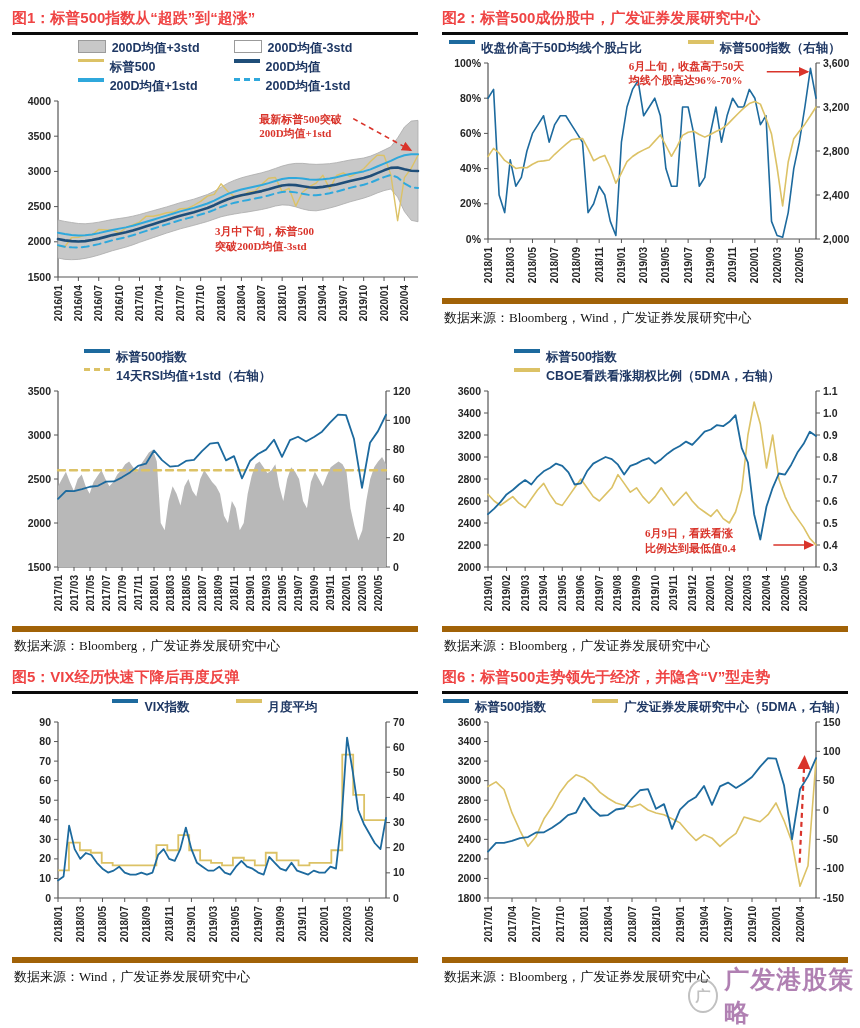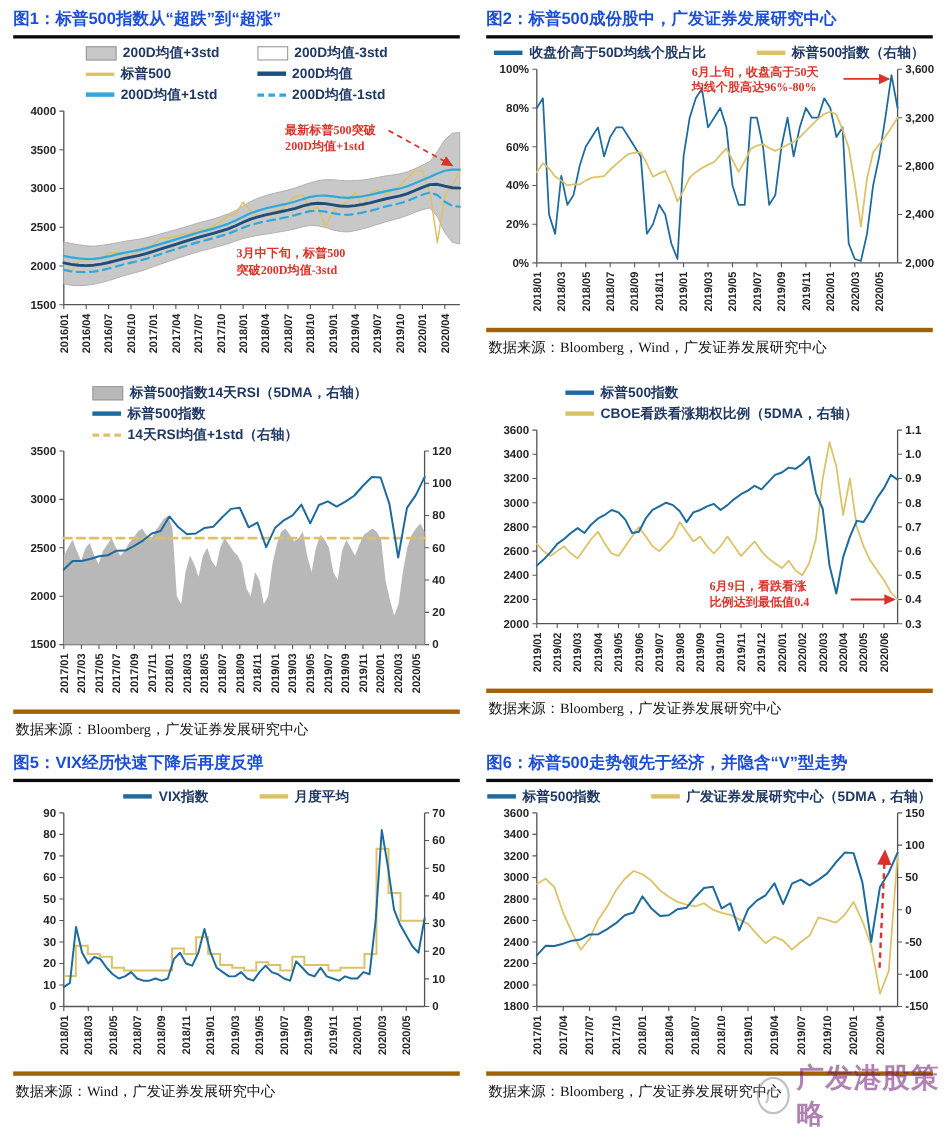--- a/index.html
+++ b/index.html
@@ -1,33 +1,33 @@
 <!DOCTYPE html>
 <html><head>
 <meta charset="utf-8">
 <style>
   html,body{margin:0;padding:0;background:#fff;}
   body{width:860px;height:1028px;overflow:hidden;position:relative;
        font-family:"Liberation Sans",sans-serif;-webkit-font-smoothing:antialiased;}
   .grid{display:grid;grid-template-columns:430px 430px;}
   .panel{padding:7px 12px 2px 12px;box-sizing:border-box;}
-  .panel-title{font-size:15px;font-weight:bold;color:#1d4ed8;margin:0 0 0 0;
+  .panel-title{font-size:15px;font-weight:bold;color:#ef4444;margin:0 0 0 0;
                padding:2px 0 4px 0;border-bottom:3px solid #0a0a0a;line-height:1.25;}
   .legend{margin:5px 0 0 0;}
   .legend-grid2{display:grid;grid-template-columns:auto auto;column-gap:34px;row-gap:2px;
                 justify-content:center;}
   .legend-row{display:flex;justify-content:center;gap:46px;}
   .legend-stack{display:flex;flex-direction:column;gap:2px;padding-left:72px;}
-  .lg-item{display:flex;align-items:center;gap:6px;}
+  .lg-item{display:flex;gap:6px;}
   .lg-label{font-size:12.5px;font-weight:bold;color:#1F3864;white-space:nowrap;}
   .sw{display:inline-block;flex:0 0 auto;}
   .chart-box{position:relative;}
   .annot{position:absolute;color:#D9342B;font-weight:bold;font-size:11px;line-height:1.3;
          white-space:pre-line;font-family:"Liberation Serif",serif;}
-  .source{border-top:4px solid #a16207;margin-top:1px;padding:5px 0 2px 2px;
+  .source{border-top:6px solid #a16207;margin-top:1px;padding:5px 0 2px 2px;
           font-size:13px;color:#111;font-family:"Liberation Serif",serif;}
   svg{display:block;}
   svg text{font-family:"Liberation Sans",sans-serif;font-weight:bold;fill:#262626;}
   .watermark{position:absolute;left:688px;top:963px;display:flex;align-items:center;gap:6px;
              opacity:0.55;pointer-events:none;}
   .wm-circle{width:30px;height:30px;border:2px solid #8f8f8f;border-radius:50%;
              color:#8f8f8f;font-size:15px;font-weight:bold;display:flex;
              align-items:center;justify-content:center;}
   .wm-text{font-size:25px;font-weight:bold;color:#701a75;letter-spacing:1px;
            font-family:"Liberation Serif",serif;}
@@ -206,30 +206,26 @@
           <text x="316.3474576271187" y="190" text-anchor="end" font-size="10" transform="rotate(-90 316.3474576271187 190)">2020/01</text>
           <line x1="335.08474576271186" y1="182" x2="335.08474576271186" y2="186" stroke="#555" stroke-width="1"></line>
           <text x="338.58474576271186" y="190" text-anchor="end" font-size="10" transform="rotate(-90 338.58474576271186 190)">2020/03</text>
           <line x1="357.3220338983051" y1="182" x2="357.3220338983051" y2="186" stroke="#555" stroke-width="1"></line>
           <text x="360.8220338983051" y="190" text-anchor="end" font-size="10" transform="rotate(-90 360.8220338983051 190)">2020/05</text>
           <polyline points="46,41.19999999999999 51.559322033898304,32.400000000000006 57.11864406779661,138 62.67796610169492,155.6 68.23728813559322,102.80000000000001 73.79661016949152,129.2 79.35593220338984,120.4 84.91525423728814,94 90.47457627118644,76.4 96.03389830508475,67.6 101.59322033898304,58.80000000000001 107.15254237288136,85.19999999999999 112.71186440677967,67.6 118.27118644067797,58.80000000000001 123.83050847457628,58.80000000000001 129.38983050847457,67.6 134.94915254237287,76.4 140.50847457627117,85.19999999999999 146.0677966101695,155.6 151.6271186440678,146.8 157.1864406779661,129.2 162.74576271186442,138 168.3050847457627,164.4 173.864406779661,178.48 179.42372881355934,85.19999999999999 184.98305084745763,50 190.54237288135593,32.400000000000006 196.10169491525423,23.599999999999994 201.66101694915255,58.80000000000001 207.22033898305085,50 212.77966101694915,41.19999999999999 218.33898305084747,58.80000000000001 223.89830508474577,111.6 229.45762711864404,129.2 235.01694915254237,129.2 240.57627118644066,50 246.135593220339,50 251.6949152542373,76.4 257.2542372881356,129.2 262.81355932203394,120.4 268.3728813559322,76.4 273.93220338983053,50 279.49152542372883,85.19999999999999 285.0508474576271,58.80000000000001 290.6101694915254,41.19999999999999 296.1694915254237,50 301.728813559322,50 307.2881355932203,32.400000000000006 312.8474576271187,41.19999999999999 318.40677966101697,67.6 323.96610169491527,58.80000000000001 329.52542372881356,164.4 335.08474576271186,178.48 340.64406779661016,180.24 346.20338983050846,155.6 351.76271186440675,111.6 357.3220338983051,85.19999999999999 362.8813559322034,50 368.4406779661017,11.280000000000005 374,41.19999999999999" fill="none" stroke="#1D6A9E" stroke-width="1.6" stroke-linejoin="round" stroke-linecap="round"></polyline>
           <polyline points="46,99.5 51.559322033898304,91.36 57.11864406779661,96.19999999999999 62.67796610169492,103.46 68.23728813559322,107.19999999999999 73.79661016949152,111.49 79.35593220338984,110.5 84.91525423728814,110.72 90.47457627118644,107.19999999999999 96.03389830508475,104.44999999999999 101.59322033898304,103.9 107.15254237288136,103.02000000000001 112.71186440677967,97.30000000000001 118.27118644067797,92.24 123.83050847457628,87.4 129.38983050847457,82.78 134.94915254237287,81.9 140.50847457627117,81.46 146.0677966101695,91.80000000000001 151.6271186440678,103.67999999999999 157.1864406779661,100.6 162.74576271186442,98.4 168.3050847457627,110.5 173.864406779661,126.22999999999999 179.42372881355934,116 184.98305084745763,104.56 190.54237288135593,99.5 196.10169491525423,95.76 201.66101694915255,92.9 207.22033898305085,90.26 212.77966101694915,84.1 218.33898305084747,77.94 223.89830508474577,88.5 229.45762711864404,99.28 235.01694915254237,89.6 240.57627118644066,78.38 246.135593220339,75.30000000000001 251.6949152542373,74.19999999999999 257.2542372881356,77.5 262.81355932203394,80.14 268.3728813559322,77.5 273.93220338983053,74.53 279.49152542372883,72 285.0508474576271,67.82 290.6101694915254,62.099999999999994 296.1694915254237,56.489999999999995 301.728813559322,51.099999999999994 307.2881355932203,46.589999999999996 312.8474576271187,44.5 318.40677966101697,47.14 323.96610169491527,61 329.52542372881356,77.06 335.08474576271186,110.5 340.64406779661016,149 346.20338983050846,105 351.76271186440675,81.68 357.3220338983051,74.19999999999999 362.8813559322034,67.16 368.4406779661017,58.80000000000001 374,50" fill="none" stroke="#DCC266" stroke-width="1.6" stroke-linejoin="round" stroke-linecap="round"></polyline>
           <line x1="324.8" y1="14.8" x2="365.8" y2="14.8" stroke="#D9342B" stroke-width="1.6" marker-end="url(#arw1)"></line>
         </svg>
         <div class="annot" style="left: 46%; top: 1%;">6月上旬，收盘高于50天
-均线个股高达96%-80%</div>
+均线个股高达96%-70%</div>
       </div>
     <div class="source">数据来源：Bloomberg，Wind，广发证券发展研究中心</div>
   </section>
   <section class="panel">
     <div class="legend legend-stack">
-        <div class="lg-item">
-          <span class="sw" style="width: 26px; height: 11px; background: rgb(184, 184, 184); border: 1px solid rgb(155, 155, 155);"></span>
-          <span class="lg-label">标普500指数14天RSI（5DMA，右轴）</span>
-        </div>
         <div class="lg-item">
           <span class="sw" style="width: 26px; height: 4px; background: rgb(29, 106, 158);"></span>
           <span class="lg-label">标普500指数</span>
         </div>
         <div class="lg-item">
           <span class="sw" style="width: 26px; height: 0px; border-top: 3px dashed rgb(220, 194, 102);"></span>
           <span class="lg-label">14天RSI均值+1std（右轴）</span>
         </div>
       </div>
     <div class="chart-box">

